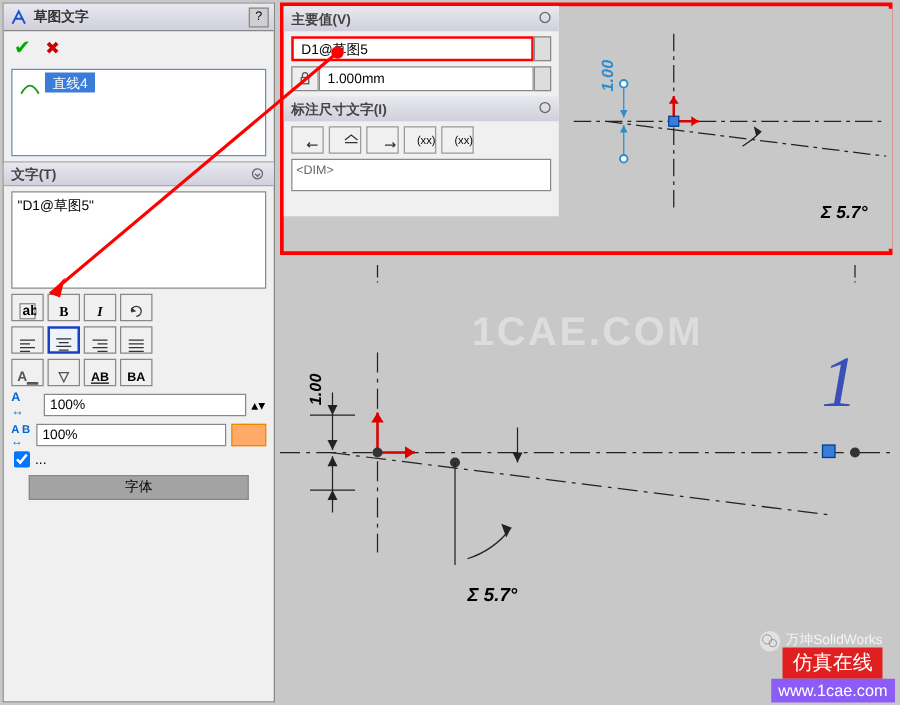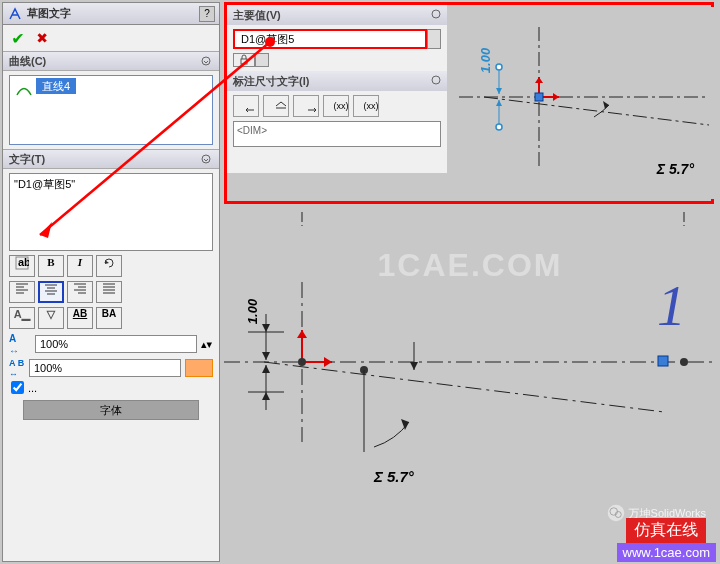--- a/index.html
+++ b/index.html
@@ -11,21 +11,21 @@
   .help-btn { width: 16px; height: 16px; background: #d0d0d0; border: 1px solid #888; display: flex; align-items: center; justify-content: center; font-size: 10px; }
   .ok-cancel { display: flex; gap: 6px; padding: 4px 6px; }
   .ok-cancel .btn { width: 18px; height: 18px; display: flex; align-items: center; justify-content: center; }
   .section-head { background: linear-gradient(#e8e8f0,#d0d0dc); border-top: 1px solid #aaa; border-bottom: 1px solid #aaa; height: 20px; display: flex; align-items: center; justify-content: space-between; padding: 0 6px; font-weight: bold; color: #444; }
   .section-head .expand { width: 14px; height: 14px; display: flex; align-items: center; justify-content: center; }
   .curve-list { margin: 4px 6px; height: 70px; background: #fff; border: 1px solid #6a8ac0; padding: 2px; display: flex; }
   .curve-list .thumb { width: 24px; height: 24px; background: #fff; display: flex; align-items: center; justify-content: center; }
   .curve-list .sel { background: #3a7dd8; color: #fff; padding: 1px 6px; height: 16px; font-size: 11px; }
   .text-box { margin: 4px 6px; height: 78px; background: #fff; border: 1px solid #888; padding: 3px 4px; }
   .tool-group { display: flex; gap: 3px; margin: 4px 6px; }
-  .tbtn { width: 26px; height: 22px; background: #f0f0f0; border: 1px solid #888; display: flex; align-items: flex-start; justify-content: center; font-size: 11px; font-weight: bold; }
+  .tbtn { width: 26px; height: 22px; background: #f0f0f0; border: 1px solid #888; display: flex; align-items: flex-end; justify-content: center; font-size: 11px; font-weight: bold; }
   .tbtn.selected { border: 2px solid #1a3fc0; background: #eef2fb; }
   .input-row { display: flex; align-items: center; margin: 3px 6px; gap: 4px; }
   .input-row .lab { width: 22px; font-size: 10px; color: #333; }
   .input-row input { flex: 1; height: 18px; border: 1px solid #888; padding: 0 4px; }
   .input-row .thumb { width: 38px; height: 18px; background: #fa6; border: 1px solid #e80; }
   .checkbox { margin: 3px 8px; display: flex; align-items: center; gap: 4px; }
   .font-btn { margin: 6px 20px; height: 20px; background: #a3a3a3; border: 1px solid #888; text-align: center; line-height: 18px; }
   
   .right-area { position: absolute; left: 222px; top: 2px; width: 496px; height: 560px; background: #c8c8c8; }
   .highlight-box { position: absolute; left: 2px; top: 0px; width: 490px; height: 202px; border: 3px solid #f00; background: #c8c8c8; }
@@ -39,21 +39,21 @@
   .dim-icons { display: flex; gap: 4px; margin: 4px 6px; }
   .dim-icons .ibtn { width: 26px; height: 22px; background: #f0f0f0; border: 1px solid #999; display:flex;align-items:center;justify-content:center;font-size:9px;padding-left:10px; }
   .dim-text { margin: 3px 6px; height: 26px; background: #fff; border: 1px solid #888; padding: 3px; font-size: 10px; color: #666; }
   
   .viewport { position: absolute; left: 2px; top: 210px; width: 492px; height: 350px; background: #c8c8c8; }
   .watermark { position: absolute; left: 50%; top: 50%; transform: translate(-50%,-140px); font-size: 32px; font-weight: bold; color: #ddd; letter-spacing: 2px; pointer-events: none; }
   .draw-svg { position: absolute; left: 0; top: 0; width: 100%; height: 100%; }
   .number-one { position: absolute; right: 30px; top: 60px; font-size: 58px; font-family: serif; font-style: italic; color: #3a50b8; }
   .angle-label { font-style: italic; font-size: 14px; }
   .dim-vert { position: absolute; font-size: 13px; font-style: italic; font-weight: bold; transform: rotate(-90deg); }
-  .wechat { position: absolute; right: 10px; bottom: 40px; color: #fff; font-size: 13px; display:flex;align-items:center;gap:4px; opacity: 0.8; }
+  .wechat { position: absolute; right: 10px; bottom: 40px; color: #fff; font-size: 13px; display:flex;align-items:flex-start;gap:4px; opacity: 0.8; }
   .wechat svg{width:18px; height:18px;}
   .footer-badge { position: absolute; right: 0; bottom: 0; display:flex; text-align: right; }
   .footer-badge .cn { background: #e02020; color: #fff; font-size: 16px; padding: 2px 8px; }
   .footer-badge .url { background: #8b5cf6; color: #fff; font-size: 13px; padding: 2px 6px; }
   .arrow-line { position: absolute; pointer-events:none; }
 </style>
 </head>
 <body>
 
 <div class="left-panel">
@@ -66,29 +66,20 @@
     </div>
     <div class="title">草图文字</div>
     <div class="help-btn">?</div>
   </div>
 
   <div class="ok-cancel">
     <div class="btn" style="color:#0a0;font-size:16px">✔</div>
     <div class="btn" style="color:#c00;font-size:14px">✖</div>
   </div>
 
-  <div class="section-head">
-    <span>曲线(C)</span>
-    <span class="expand">
-      <svg width="10" height="10">
-          <circle cx="5" cy="5" r="4" fill="none" stroke="#666"></circle>
-          <path d="M3 5 L5 7 L7 5" fill="none" stroke="#666"></path>
-        </svg>
-    </span>
-  </div>
   <div class="curve-list">
     <div class="thumb">
       <svg width="20" height="20">
           <path d="M3 15 Q10 2 17 15" stroke="#1a9a1a" stroke-width="1.5" fill="none"></path>
         </svg>
     </div>
     <div class="sel">直线4</div>
   </div>
 
   <div class="section-head">
@@ -182,20 +173,21 @@
         <input style="border: 2px solid rgb(255, 0, 0);" value="D1@草图5">
         <div class="spin"></div>
       </div>
       <div class="input-wide">
         <div style="width:22px;border:1px solid #888;background:#eee;display:flex;align-items:center;justify-content:center">
             <svg width="12" height="12">
               <rect x="3" y="5" width="6" height="5" fill="none" stroke="#555"></rect>
               <path d="M4 5 V3 A2 2 0 0 1 8 3 V5" fill="none" stroke="#555"></path>
             </svg>
           </div>
+        <input value="1.000mm" style="">
         <div class="spin"></div>
       </div>
       <div class="value-head">
         <span>标注尺寸文字(I)</span>
         <span class="expand"><svg width="10" height="10">
               <circle cx="5" cy="5" r="4" fill="none" stroke="#666"></circle>
             </svg></span>
       </div>
       <div class="dim-icons">
         <div class="ibtn">

